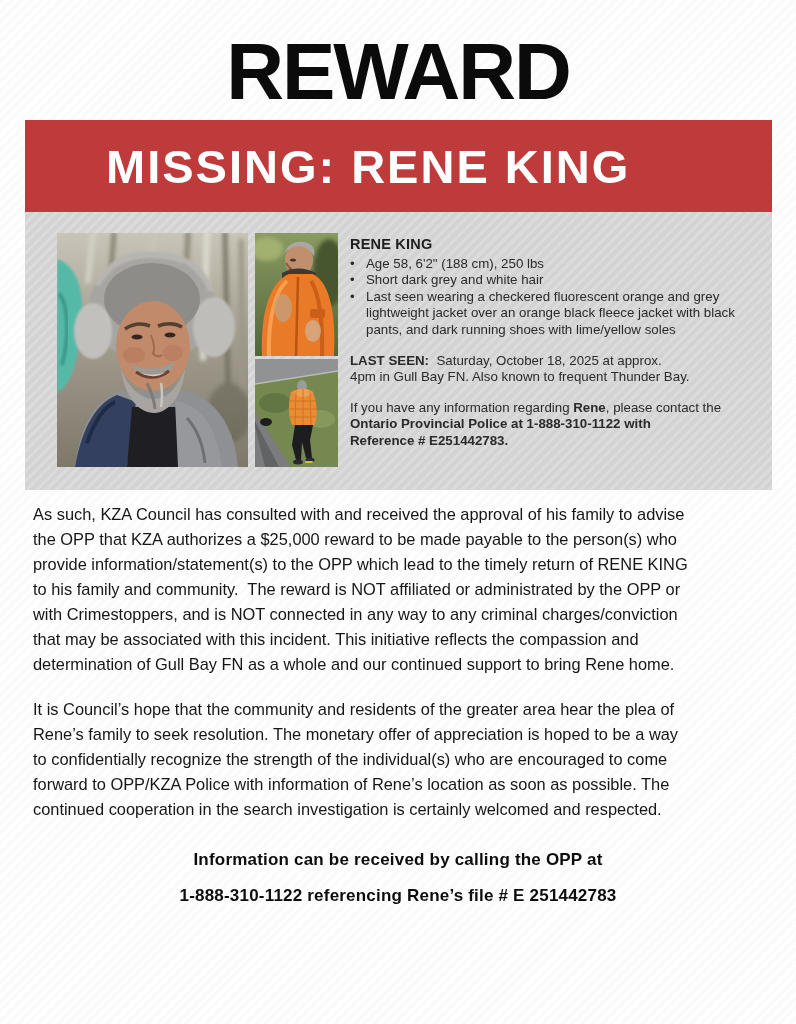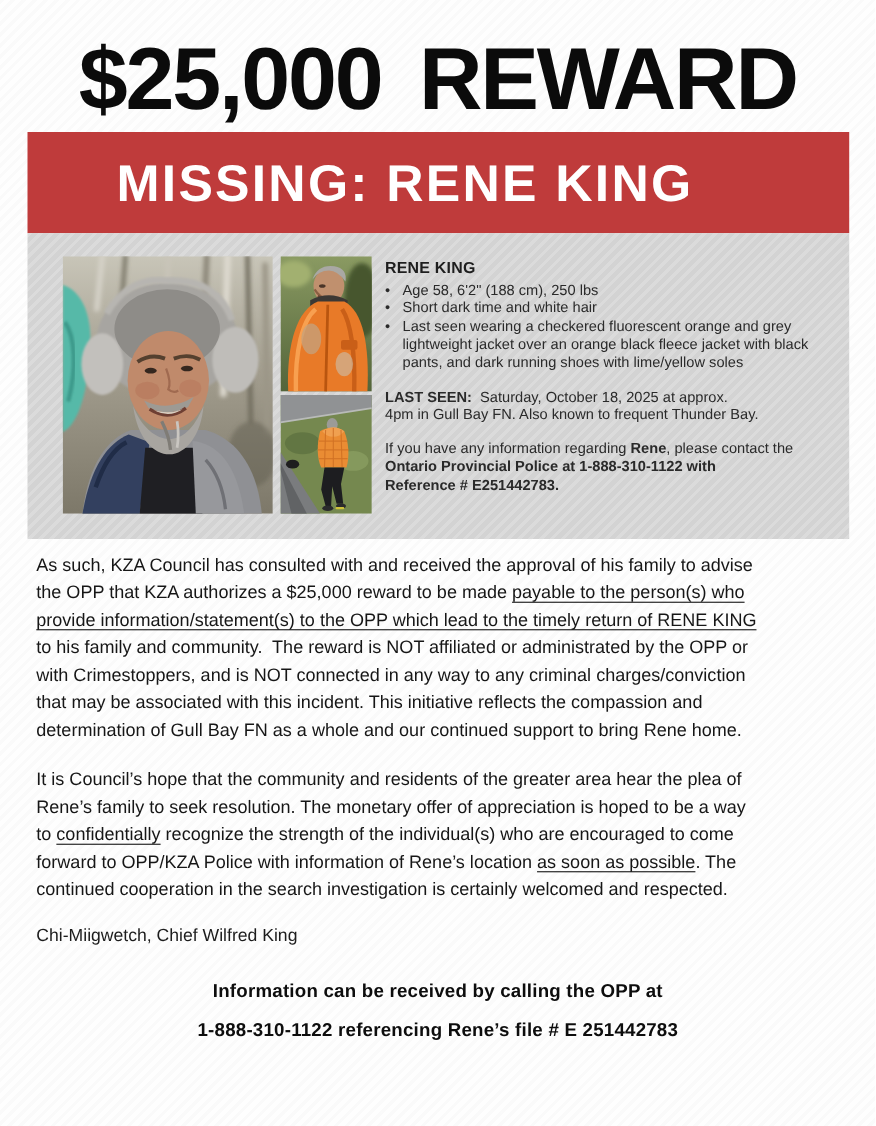--- a/index.html
+++ b/index.html
@@ -88,40 +88,39 @@
     margin: 12px 22px 0 33px;
     width: 748px;
     font-size: 16.4px;
     line-height: 25px;
     color: #161616;
   }
   .body-section p { white-space: pre-wrap; margin-bottom: 20px; }
   .signoff { font-size: 16px; margin-top: -4px; color: #1c1c1c; }
 
   .b { font-weight: 700; }
-  .u { text-decoration: underline; text-underline-offset: 3px; text-decoration-thickness: 1px; }
+  .u { text-underline-offset: 3px; text-decoration-thickness: 1px; }
 
   
   .footer-contact {
     margin-top: 17px;
     text-align: center;
     font-weight: 700;
     font-size: 17px;
     line-height: 36px;
     letter-spacing: 0.2px;
     color: #0d0d0d;
   }
 </style>
 </head>
 <body>
 
 <div class="page">
 
   <div class="reward-title">
-    <span>$25,000</span>
     <span>REWARD</span>
   </div>
 
   <div class="missing-banner">
     <div class="banner-text">MISSING: RENE KING</div>
   </div>
 
   <div class="photo-panel">
 
     <div class="photo-main">
@@ -246,21 +245,21 @@
 
     <div class="info-block">
       <div class="person-name">RENE KING</div>
       <ul class="desc-list">
         <li>
           <span class="marker">•</span>
           <span>Age 58, 6'2" (188 cm), 250 lbs</span>
         </li>
         <li>
           <span class="marker">•</span>
-          <span>Short dark time and white hair</span>
+          <span>Short dark grey and white hair</span>
         </li>
         <li>
           <span class="marker">•</span>
           <span>Last seen wearing a checkered fluorescent orange and grey lightweight jacket over an orange black fleece jacket with black pants, and dark running shoes with lime/yellow soles</span>
         </li>
       </ul>
       <div class="info-para"><span class="b">LAST SEEN:</span><span>  Saturday, October 18, 2025 at approx.
 4pm in Gull Bay FN. Also known to frequent Thunder Bay.</span></div>
       <div class="info-para"><span>If you have any information regarding </span><span class="b">Rene</span><span>, please contact the
 </span><span class="b">Ontario Provincial Police at 1-888-310-1122 with
@@ -274,21 +273,20 @@
 provide information/statement(s) to the OPP which lead to the timely return of RENE KING</span><span>
 to his family and community.  The reward is NOT affiliated or administrated by the OPP or
 with Crimestoppers, and is NOT connected in any way to any criminal charges/conviction
 that may be associated with this incident. This initiative reflects the compassion and
 determination of Gull Bay FN as a whole and our continued support to bring Rene home.</span></p>
     <p><span>It is Council’s hope that the community and residents of the greater area hear the plea of
 Rene’s family to seek resolution. The monetary offer of appreciation is hoped to be a way
 to </span><span class="u">confidentially</span><span> recognize the strength of the individual(s) who are encouraged to come
 forward to OPP/KZA Police with information of Rene’s location </span><span class="u">as soon as possible</span><span>. The
 continued cooperation in the search investigation is certainly welcomed and respected.</span></p>
-    <p class="signoff">Chi-Miigwetch, Chief Wilfred King</p>
   </div>
 
   <div class="footer-contact">
     <div>Information can be received by calling the OPP at</div>
     <div>1-888-310-1122 referencing Rene’s file # E 251442783</div>
   </div>
 
 </div>
 
 </body></html>

